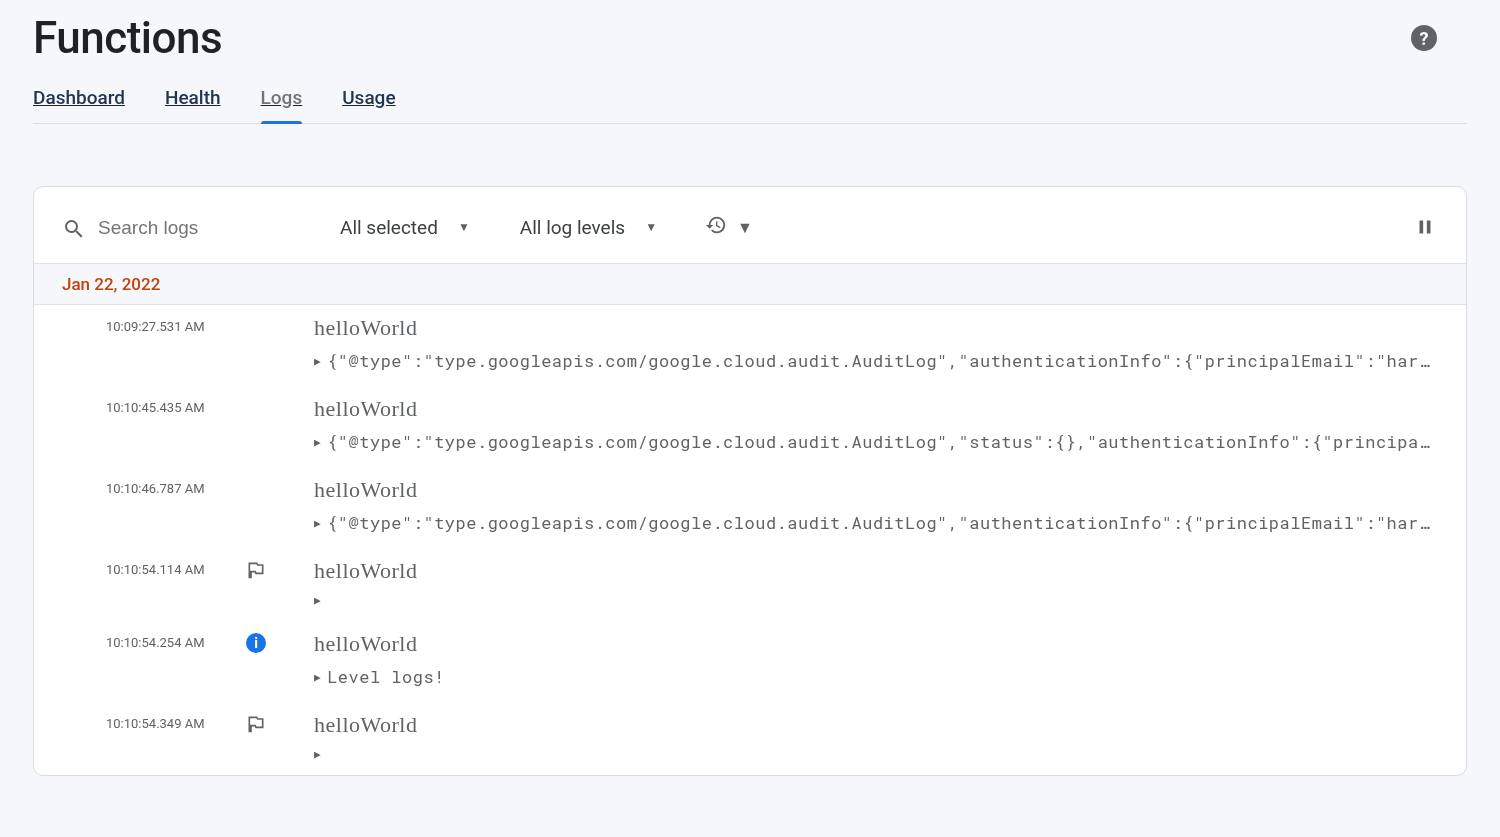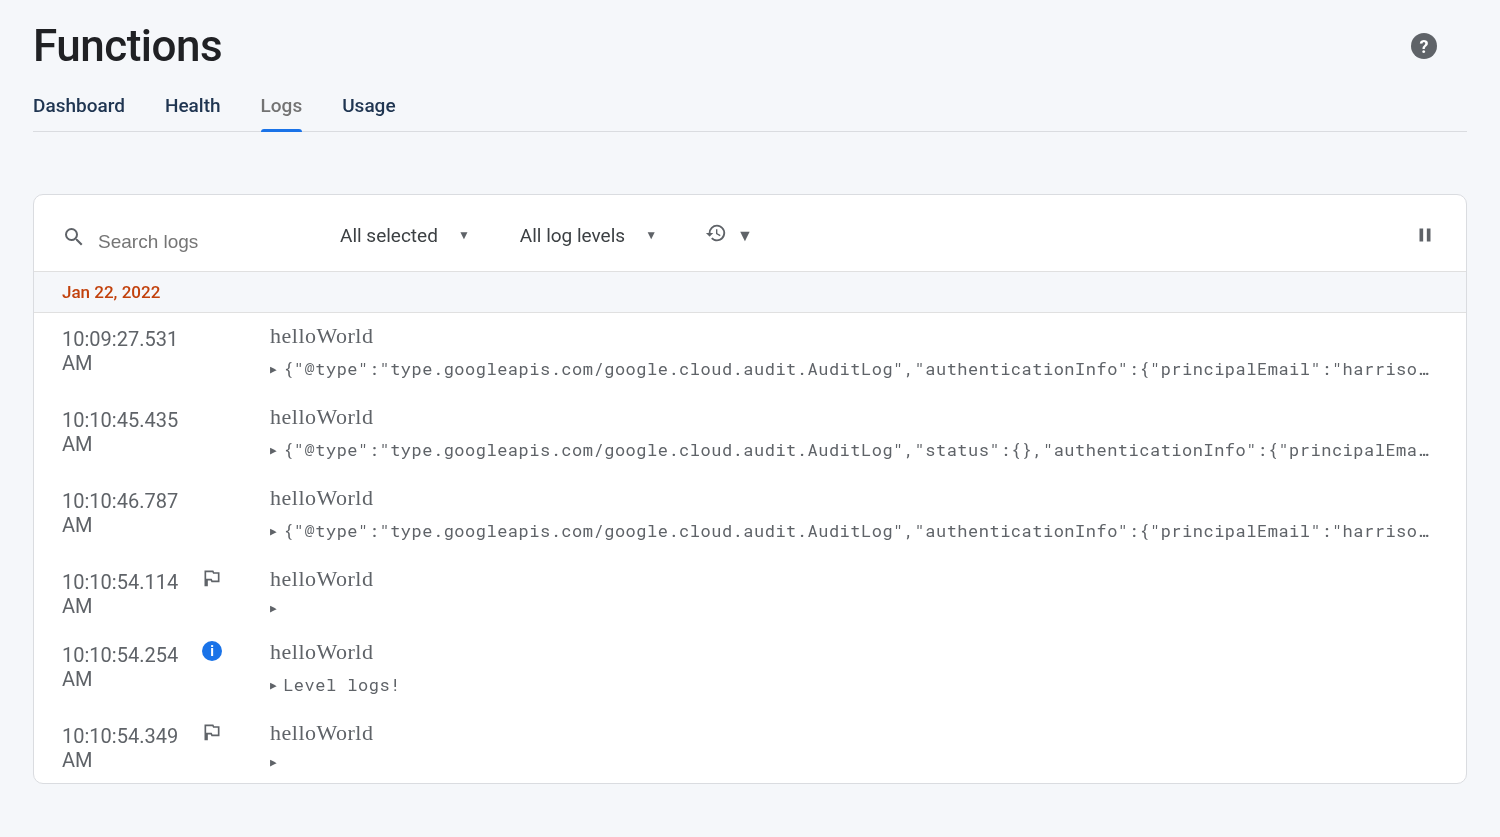--- a/index.html
+++ b/index.html
@@ -5,21 +5,21 @@
   * { box-sizing: border-box; margin: 0; padding: 0; }
   body {
     font-family: -apple-system, BlinkMacSystemFont, "Segoe UI", Roboto, Arial, sans-serif;
     background: #f5f7fa;
     color: #202124;
     width: 1500px;
     height: 837px;
     overflow: hidden;
   }
   .page {
-    padding: 12px 33px;
+    padding: 4px 33px;
     border-radius: 31px;
   }
   .header-row {
     display: flex;
     align-items: center;
     justify-content: space-between;
     padding-top: 8px;
   }
   .title {
     font-size: 44px;
@@ -36,20 +36,21 @@
     font-size: 18px; font-weight: 700;
     cursor: pointer;
     margin-right: 30px;
   }
   .tabs {
     display: flex;
     gap: 40px;
     border-bottom: 1px solid #dadce0;
     margin-top: 22px;
     padding-left: 0;
+    text-decoration: underline;
   }
   .tab {
     font-size: 19px;
     color: #1f3551;
     padding: 0 0 14px 0;
     cursor: pointer;
     font-weight: 500;
     position: relative;
   }
   .tab.active {
@@ -73,21 +74,21 @@
   }
 
   .toolbar {
     display: flex;
     align-items: center;
     padding: 22px 28px 18px 28px;
     gap: 10px;
   }
   .search-wrap {
     display: flex;
-    align-items: flex-end;
+    align-items: flex-start;
     gap: 12px;
     width: 230px;
     margin-top: 8px;
   }
   .search-wrap svg { width: 24px; height: 24px; fill: #5f6368; }
   .search-input {
     border: none;
     outline: none;
     font-size: 19px;
     color: #5f6368;
@@ -146,23 +147,24 @@
   .entries { }
   .entry {
     display: flex;
     padding: 10px 28px 0 28px;
     font-size: 17px;
     align-items: flex-start;
   }
   .e-time {
     width: 140px;
     color: #5f6368;
-    font-size: 20px;
+    font-size: 13px;
     padding-top: 4px;
     flex-shrink: 0;
+    margin-left: 44px;
   }
   .e-level {
     width: 68px;
     display:flex;
     justify-content:flex-start;
     padding-top: 2px;
     flex-shrink: 0;
   }
   .e-body {
     flex: 1;

